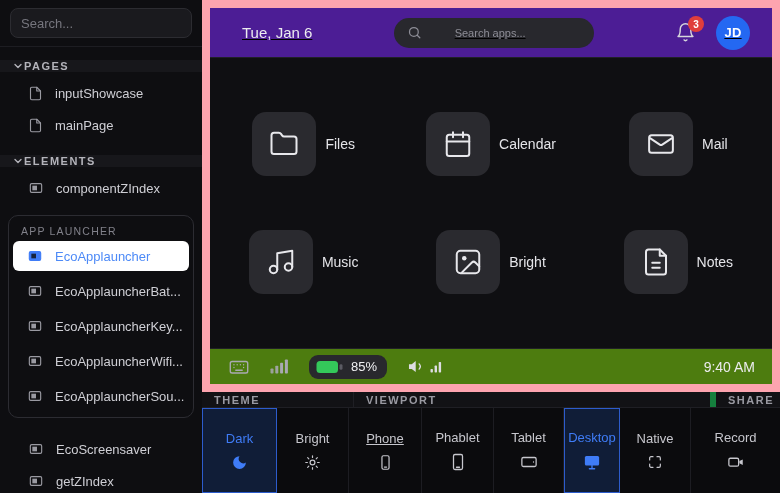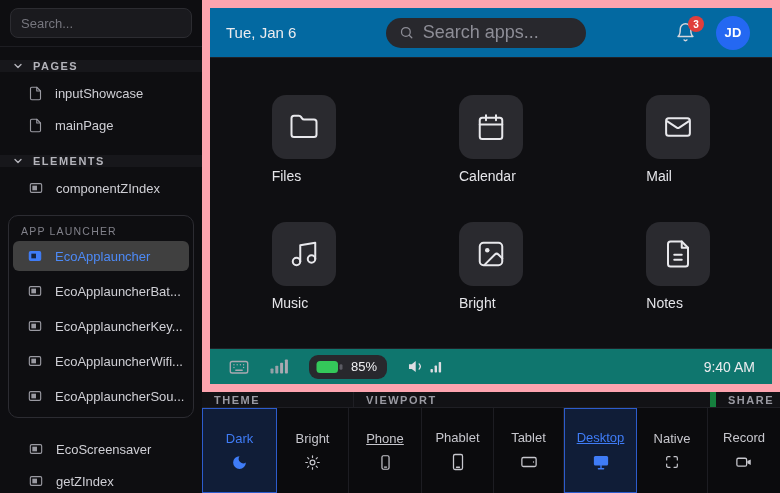--- a/index.html
+++ b/index.html
@@ -15,86 +15,86 @@
   .sidebar { width:202px; flex:none; background:#0e0e11; display:flex; flex-direction:column; overflow:hidden; }
   .search-wrap { padding:8px 10px; border-bottom:1px solid #1d1d22; }
   .search-input {
     width:100%; height:30px; background:#1a1a1e; border:1px solid #2c2c31;
     border-radius:8px; color:#c2c2c8; padding:14px 10px; font-size:13px; outline:none;
     font-family:"Liberation Sans", sans-serif;
   }
   .search-input::placeholder { color:#76767e; }
   .section-head {
     margin-top:13px; height:23px; background:#17171b; display:flex; align-items:center;
-    gap:9px; padding:0 12px; color:#b4b4bb; font-size:11px; font-weight:bold;
+    padding:0 12px; color:#b4b4bb; font-size:11px; font-weight:bold;
     letter-spacing:1.5px; cursor:pointer;
   }
   .side-items { padding-top:6px; }
   .side-item {
     height:30px; display:flex; align-items:center; gap:12px; padding-left:28px;
     color:#cfcfd5; font-size:13px; margin-bottom:2px; cursor:pointer; border-radius:6px;
   }
   .side-item .ic { color:#9a9aa2; display:flex; }
   .group-box {
     margin:10px 8px 0 8px; border:1px solid #2c2c32; border-radius:10px; padding:4px;
   }
   .group-label { color:#81818a; font-size:10.5px; letter-spacing:1.2px; padding:5px 8px 4px 8px; }
   .group-item {
     height:30px; display:flex; align-items:center; gap:12px; padding-left:14px;
     color:#cfcfd5; font-size:13px; border-radius:6px; margin-bottom:5px; cursor:pointer;
   }
   .group-item:last-child { margin-bottom:2px; }
   .group-item .ic { color:#9a9aa2; display:flex; }
-  .group-item.selected { background:#404040; color:#4d8af7; }
+  .group-item.selected { background:#ffffff; color:#4d8af7; }
   .group-item.selected .ic { color:#3f7cf7; }
   .tail-items { margin-top:10px; }
 
   
   .rightcol { flex:1; display:flex; flex-direction:column; min-width:0; }
 
   
   .stage { height:392px; border:8px solid #fda4af; background:#0f0f12; display:flex; flex-direction:column; overflow:hidden; }
 
   .topbar {
     height:50px; flex:none; display:flex; align-items:center;
-    padding:0 22px 0 16px; background:#0369a1; border-bottom:1px solid #202026;
+    padding:0 22px 0 32px; background:#4c1d95; border-bottom:1px solid #202026;text-decoration:underline;
   }
   .topbar-date { color:#ececef; font-size:15px; flex:none; }
   .app-search {
     margin:0 auto; width:200px; height:30px; background:#28282d; border-radius:999px;
     display:flex; align-items:center; gap:9px; padding:0 13px; cursor:text;
   }
-  .app-search .ph { color:#8d8d96; font-size:18px; }
+  .app-search .ph { color:#8d8d96; font-size:11px;margin-left:24px; }
   .app-search .ic { color:#8d8d96; display:flex; }
   .top-right { display:flex; align-items:center; gap:20px; flex:none; }
   .bell-wrap { position:relative; color:#d6d6dc; display:flex; cursor:pointer; }
   .badge {
     position:absolute; top:-6px; right:-8px; min-width:16px; height:16px; border-radius:8px;
     background:#e03e3c; color:#fff; font-size:10px; font-weight:bold;
     display:flex; align-items:center; justify-content:center; padding:0 4px;
   }
   .avatar {
     width:34px; height:34px; border-radius:50%; background:#2468f2; color:#fff;
     font-size:13px; font-weight:bold; display:flex; align-items:center; justify-content:center;
     cursor:pointer; letter-spacing:.3px;
   }
 
   .apps {
     flex:1; display:grid; grid-template-columns:repeat(3,1fr);
     align-content:space-evenly; justify-items:center;
   }
-  .app { display:flex; flex-direction:column; gap:9px; cursor:pointer; }
+  .app { display:flex; flex-direction:row; align-items:center; gap:9px; cursor:pointer; }
   .tile {
     width:64px; height:64px; border-radius:14px; background:#2a2a2f;
     display:flex; align-items:center; justify-content:center; color:#e8e8ec;
   }
   .app-label { color:#e5e5e9; font-size:14px; }
 
   .statusbar {
-    height:36px; flex:none; background:#0f766e; border-top:1px solid #202026;
+    height:36px; flex:none; background:#4d7c0f; border-top:1px solid #202026;
     display:flex; align-items:center; gap:20px; padding:0 17px 0 18px;
   }
   .statusbar .ic { display:flex; color:#a9a9b1; }
   .sig { color:#dddde2; }
   .battery-pill {
     display:flex; align-items:center; gap:8px; background:#28282d; border-radius:9px;
     height:24px; padding:0 10px 0 7px;
   }
   .battery-pct { color:#f0f0f3; font-size:13px; }
   .vol-cluster { display:flex; align-items:center; gap:4px; color:#dddde2; }
@@ -111,21 +111,21 @@
   .tb-head.h-viewport { width:357px; border-left:1px solid #1f1f24; }
   .tb-head.h-share { flex:1; border-left:6px solid #15803d; }
   .tb-btns { flex:1; display:flex; }
   .tb-btn {
     display:flex; flex-direction:column; align-items:center; justify-content:center; gap:8px;
     color:#c7c7cd; font-size:13px; border-right:1px solid #1d1d22; cursor:pointer; flex:none;
   }
   .tb-btn .ic { display:flex; }
   .tb-btn.selected { background:#101d37; border:1px solid #2d5ccc; color:#3f7cf7; }
   .w-dark{width:75px;} .w-bright{width:72px;} .w-phone{width:73px;text-decoration:underline;} .w-phablet{width:72px;}
-  .w-tablet{width:70px;} .w-desktop{width:73px;text-decoration:underline;} .w-native{width:71px;}
+  .w-tablet{width:70px;} .w-desktop{width:56px;} .w-native{width:71px;}
   .w-record{flex:1 !important; border-right:none;}
   svg { display:block; }
 </style>
 </head>
 <body>
 
 <div class="root">
 
   <aside class="sidebar">
     <div class="search-wrap">

